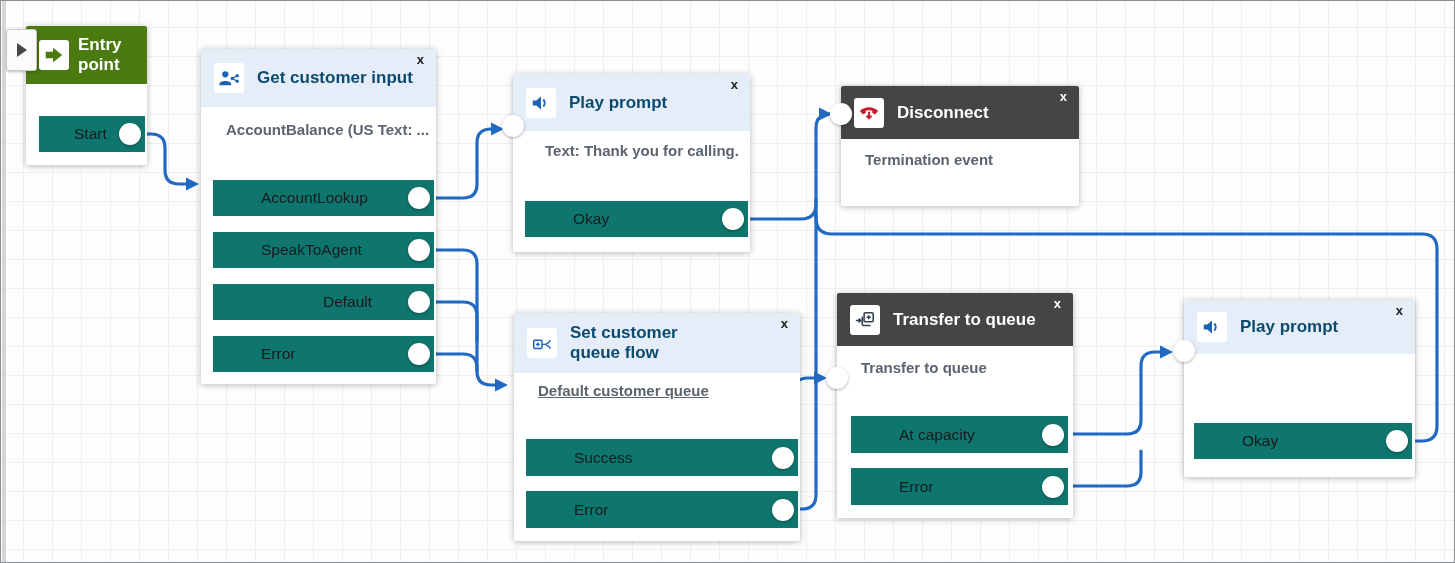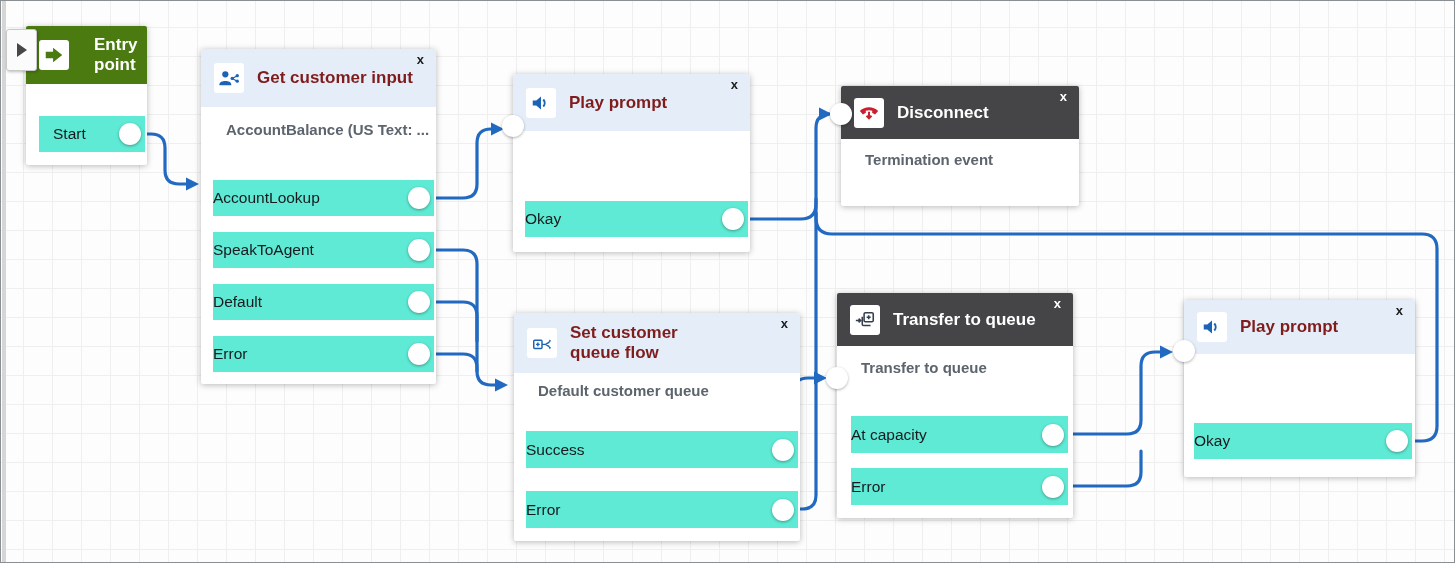--- a/index.html
+++ b/index.html
@@ -15,27 +15,27 @@
   .tri-right{width:0;height:0;border-left:10px solid #474747;border-top:7px solid transparent;border-bottom:7px solid transparent;}
   svg.wires{position:absolute;left:0;top:0;z-index:2;}
   .block{position:absolute;background:#fff;border-radius:2px;box-shadow:0 1px 6px rgba(0,0,0,.28);z-index:5;}
   .hdr{position:relative;display:flex;align-items:center;border-radius:2px 2px 0 0;}
   .hdr-light{background:#e4edf8;}
   .hdr-dark{background:#454547;}
   .hdr-green{background:#4a7a10;}
   .iconbox{flex:0 0 30px;width:30px;height:30px;background:#fff;border-radius:3px;margin-left:13px;
     display:flex;align-items:center;justify-content:center;}
   .title{margin-left:13px;font-size:17px;font-weight:bold;line-height:1.15;}
-  .t-blue{color:#7f1d1d;}
+  .t-blue{color:#0c4a6e;}
   .t-white{color:#fff;}
   .closex{position:absolute;top:4px;right:12px;font-size:13px;font-weight:bold;color:#1c1c1c;cursor:pointer;line-height:1;}
   .closex.white{color:#fff;}
   .subtitle{position:absolute;font-size:15px;font-weight:bold;color:#5c646d;white-space:nowrap;}
-  .row{position:absolute;left:12px;right:2px;height:36px;background:#5eead4;display:flex;align-items:center;}
-  .row-label{font-size:15.5px;color:#171a1e;}
+  .row{position:absolute;left:12px;right:2px;height:36px;background:#0f766e;display:flex;align-items:center;padding-left:21px;}
+  .row-label{margin-left:27px;font-size:15.5px;color:#171a1e;}
   .port{position:absolute;right:4px;top:50%;margin-top:-11px;width:22px;height:22px;border-radius:50%;
     background:#fff;box-shadow:0 1px 3px rgba(0,0,0,.35);cursor:pointer;}
   .inport{position:absolute;left:-11px;width:22px;height:22px;border-radius:50%;background:#fff;
     box-shadow:0 1px 3px rgba(0,0,0,.3);z-index:6;}
 </style>
 </head>
 <body>
 
 <div id="stage">
   <div id="left-strip"></div>
@@ -67,21 +67,21 @@
     </g>
   </svg>
 
   <div class="block" style="left:25px;top:25px;width:121px;height:139px;">
     <div class="hdr hdr-green" style="height:58px;">
       <div class="iconbox">
         <svg width="22" height="22" viewBox="0 0 24 24">
             <path d="M3 8.5h8V4l10 8-10 8v-4.5H3z" fill="#4a7a10"></path>
           </svg>
       </div>
-      <div class="title t-white" style="margin-left:25px;width:52px;">Entry point</div>
+      <div class="title t-white" style="margin-left:9px;width:52px;">Entry point</div>
     </div>
     <div class="row" style="top:90px;left:13px;">
       <span class="row-label" style="margin-left:14px;">Start</span>
       <span class="port"></span>
     </div>
   </div>
 
   <div class="block" style="left:200px;top:48px;width:235px;height:335px;">
     <div class="hdr hdr-light" style="height:58px;">
       <div class="iconbox">
@@ -101,21 +101,21 @@
     </div>
     <div class="subtitle" style="left:25px;top:72px;">AccountBalance (US Text: ...</div>
     <div class="row" style="top:131px;">
       <span class="row-label">AccountLookup</span>
       <span class="port"></span>
     </div>
     <div class="row" style="top:183px;text-align:center;">
       <span class="row-label">SpeakToAgent</span>
       <span class="port"></span>
     </div>
-    <div class="row" style="top:235px;">
+    <div class="row" style="top:235px;justify-content:center;">
       <span class="row-label">Default</span>
       <span class="port"></span>
     </div>
     <div class="row" style="top:287px;">
       <span class="row-label">Error</span>
       <span class="port"></span>
     </div>
   </div>
 
   <div class="block" style="left:512px;top:73px;width:237px;height:178px;">
@@ -123,20 +123,21 @@
       <div class="iconbox">
         <svg width="22" height="22" viewBox="0 0 24 24">
             <path d="M3 9.2v5.6h3.8L12 19.2V4.8L6.8 9.2H3z" fill="#1b63b5"></path>
             <path d="M14.5 8.2a5.6 5.6 0 010 7.6" stroke="#1b63b5" stroke-width="2.2" fill="none"></path>
           </svg>
       </div>
       <div class="title t-blue">Play prompt</div>
       <span class="closex">x</span>
     </div>
     <span class="inport" style="top:41px;"></span>
+    <div class="subtitle" style="left:32px;top:68px;">Text: Thank you for calling.</div>
     <div class="row" style="top:127px;">
       <span class="row-label">Okay</span>
       <span class="port"></span>
     </div>
   </div>
 
   <div class="block" style="left:840px;top:85px;width:238px;height:120px;">
     <div class="hdr hdr-dark" style="height:53px;">
       <div class="iconbox">
         <svg width="22" height="22" viewBox="0 0 24 24">
@@ -161,22 +162,22 @@
             <rect x="3" y="9" width="9" height="9" rx="1"></rect>
             <path d="M7.5 11.5v4M5.5 13.5h4M12 13.5h4M16 13.5l4-2.5M16 13.5l4 2.5"></path>
           </g>
           <polygon points="22,9.8 19,11.6 20.2,8.2" fill="#1b63b5"></polygon>
           <polygon points="22,17.2 19,15.4 20.2,18.8" fill="#1b63b5"></polygon>
         </svg>
       </div>
       <div class="title t-blue" style="width:160px;">Set customer queue flow</div>
       <span class="closex">x</span>
     </div>
-    <div class="subtitle" style="left:24px;top:69px;">Default customer queue</div>
-    <div class="row" style="top:118px;height:37px;">
+    <div class="subtitle" style="left:24px;top:69px;text-decoration:underline;">Default customer queue</div>
+    <div class="row" style="top:126px;height:37px;">
       <span class="row-label">Success</span>
       <span class="port"></span>
     </div>
     <div class="row" style="top:178px;height:37px;">
       <span class="row-label">Error</span>
       <span class="port"></span>
     </div>
   </div>
 
   <div class="block" style="left:836px;top:292px;width:236px;height:225px;">

